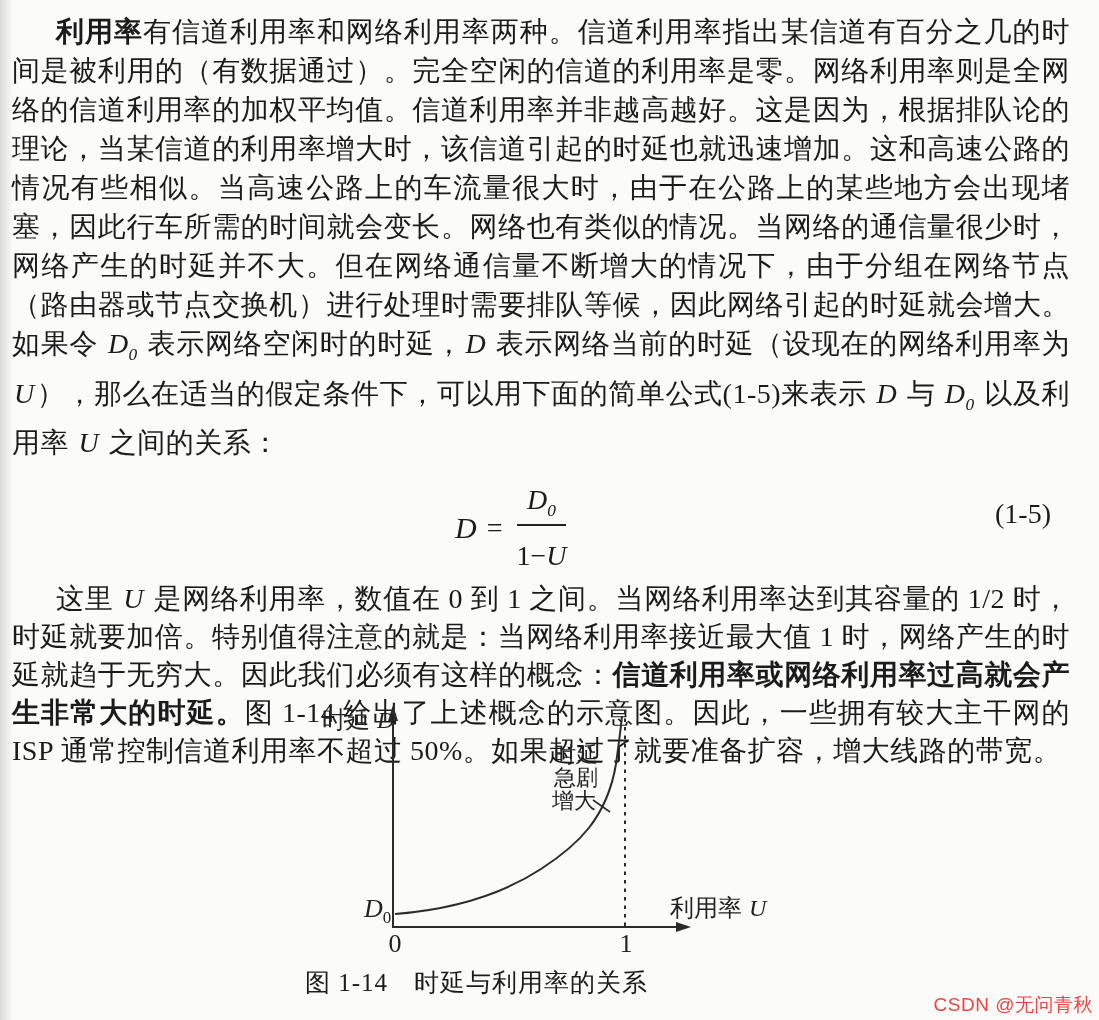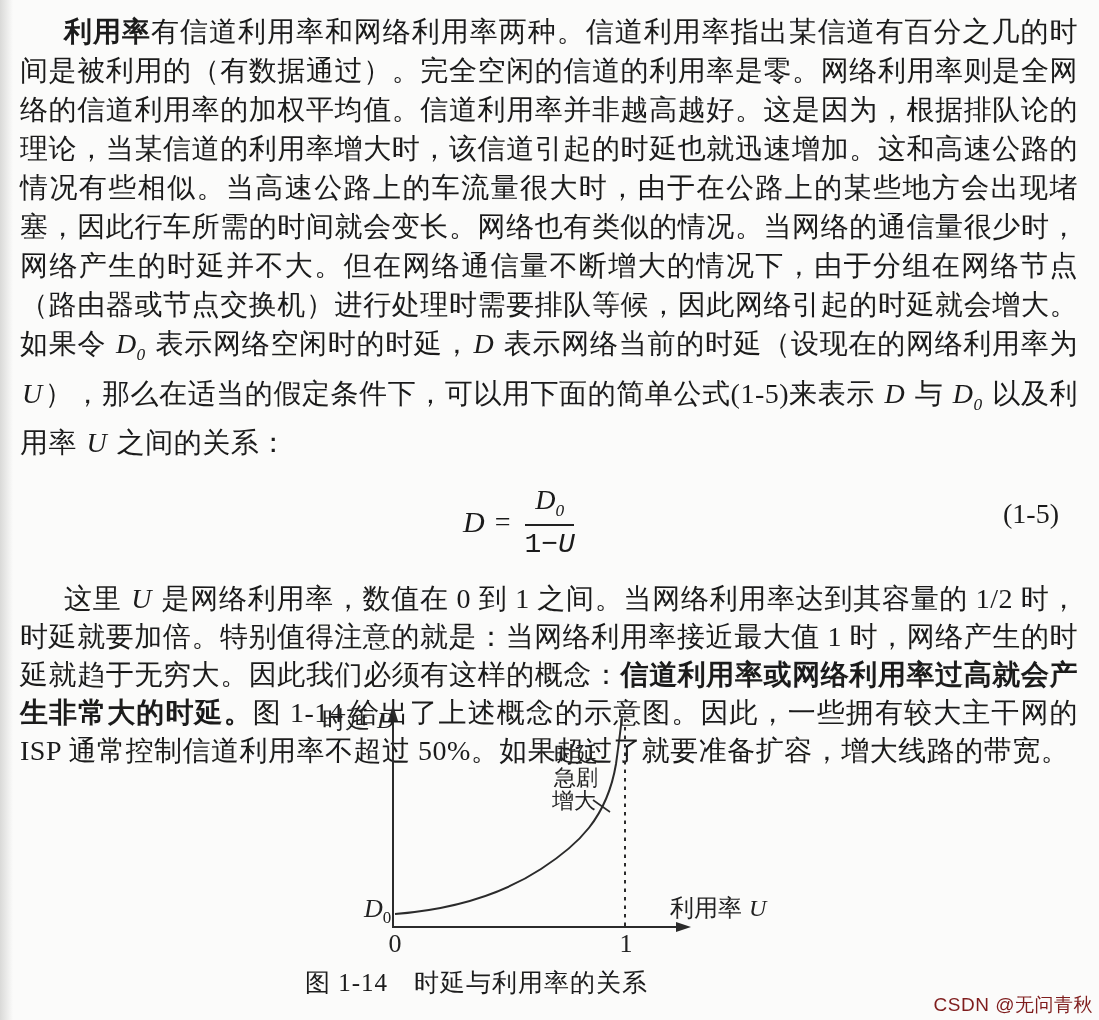--- a/index.html
+++ b/index.html
@@ -10,57 +10,57 @@
     color:#1b1b1b;
     font-family:"Liberation Serif","DejaVu Serif",serif;
     overflow:hidden;
   }
   .scan-edge {
     position:absolute; left:0; top:0; bottom:0; width:13px;
     background:linear-gradient(to right, rgba(190,190,188,.55), rgba(190,190,188,0));
     pointer-events:none;
   }
   .textcol {
-    position:absolute; left:20px; top:12px; width:1058px;
+    position:absolute; left:12px; top:12px; width:1058px;
   }
   .para {
     font-size:28px; line-height:39px;
     text-align:justify;
     text-indent:44px;
     letter-spacing:.5px;
   }
   .para.second { line-height:38px; margin-top:10px; }
   .b { font-weight:700; }
   .mv { font-style:italic; font-family:"Liberation Serif",serif; padding:0 2px; }
   sub { font-size:.62em; }
   .formula-row { position:relative; height:96px; margin-top:12px; text-indent:0; }
   .feq {
     position:absolute; left:443px; top:10px;
     display:flex; align-items:center;
     font-size:30px; font-style:italic;
   }
   .feq .eqsign { font-style:normal; padding:0 10px; font-size:28px; }
   .frac { display:inline-flex; flex-direction:column; align-items:center; font-size:28px; }
   .frac .num { padding:0 10px 3px; border-bottom:2px solid #222; }
-  .frac .den { padding:3px 4px 0;font-family:Liberation Mono, monospace; }
+  .frac .den { padding:14px 4px 0; }
   .eqtag {
     position:absolute; left:983px; top:24px;
     font-size:28px; font-style:normal;
   }
   .fig { position:absolute; left:320px; top:700px; width:470px; height:262px; }
   .fig text { font-family:"Liberation Serif","DejaVu Serif",serif; fill:#222; }
   .fig .it { font-style:italic; }
   .fig-caption {
     position:absolute; left:305px; top:966px; width:470px;
     font-size:25px; letter-spacing:1px;
   }
   .watermark {
     position:absolute; right:6px; bottom:2px;
     font-family:"Liberation Sans","DejaVu Sans",sans-serif;
-    font-size:19px; color:#7f1d1d; letter-spacing:.5px;
+    font-size:19px; color:#ef4444; letter-spacing:.5px;
   }
 </style>
 </head>
 <body>
 
 <div class="scan-edge"></div>
 
 <div class="textcol">
 
   <p class="para"><span class="b">利用率</span><span>有信道利用率和网络利用率两种。信道利用率指出某信道有百分之几的时间是被利用的（有数据通过）。完全空闲的信道的利用率是零。网络利用率则是全网络的信道利用率的加权平均值。信道利用率并非越高越好。这是因为，根据排队论的理论，当某信道的利用率增大时，该信道引起的时延也就迅速增加。这和高速公路的情况有些相似。当高速公路上的车流量很大时，由于在公路上的某些地方会出现堵塞，因此行车所需的时间就会变长。网络也有类似的情况。当网络的通信量很少时，网络产生的时延并不大。但在网络通信量不断增大的情况下，由于分组在网络节点（路由器或节点交换机）进行处理时需要排队等候，因此网络引起的时延就会增大。如果令 </span><span class="mv"><i>D</i><sub>0</sub></span><span> 表示网络空闲时的时延，</span><i class="mv">D</i><span> 表示网络当前的时延（设现在的网络利用率为 </span><i class="mv">U</i><span>），那么在适当的假定条件下，可以用下面的简单公式(1-5)来表示 </span><i class="mv">D</i><span> 与 </span><span class="mv"><i>D</i><sub>0</sub></span><span> 以及利用率 </span><i class="mv">U</i><span> 之间的关系：</span></p>

